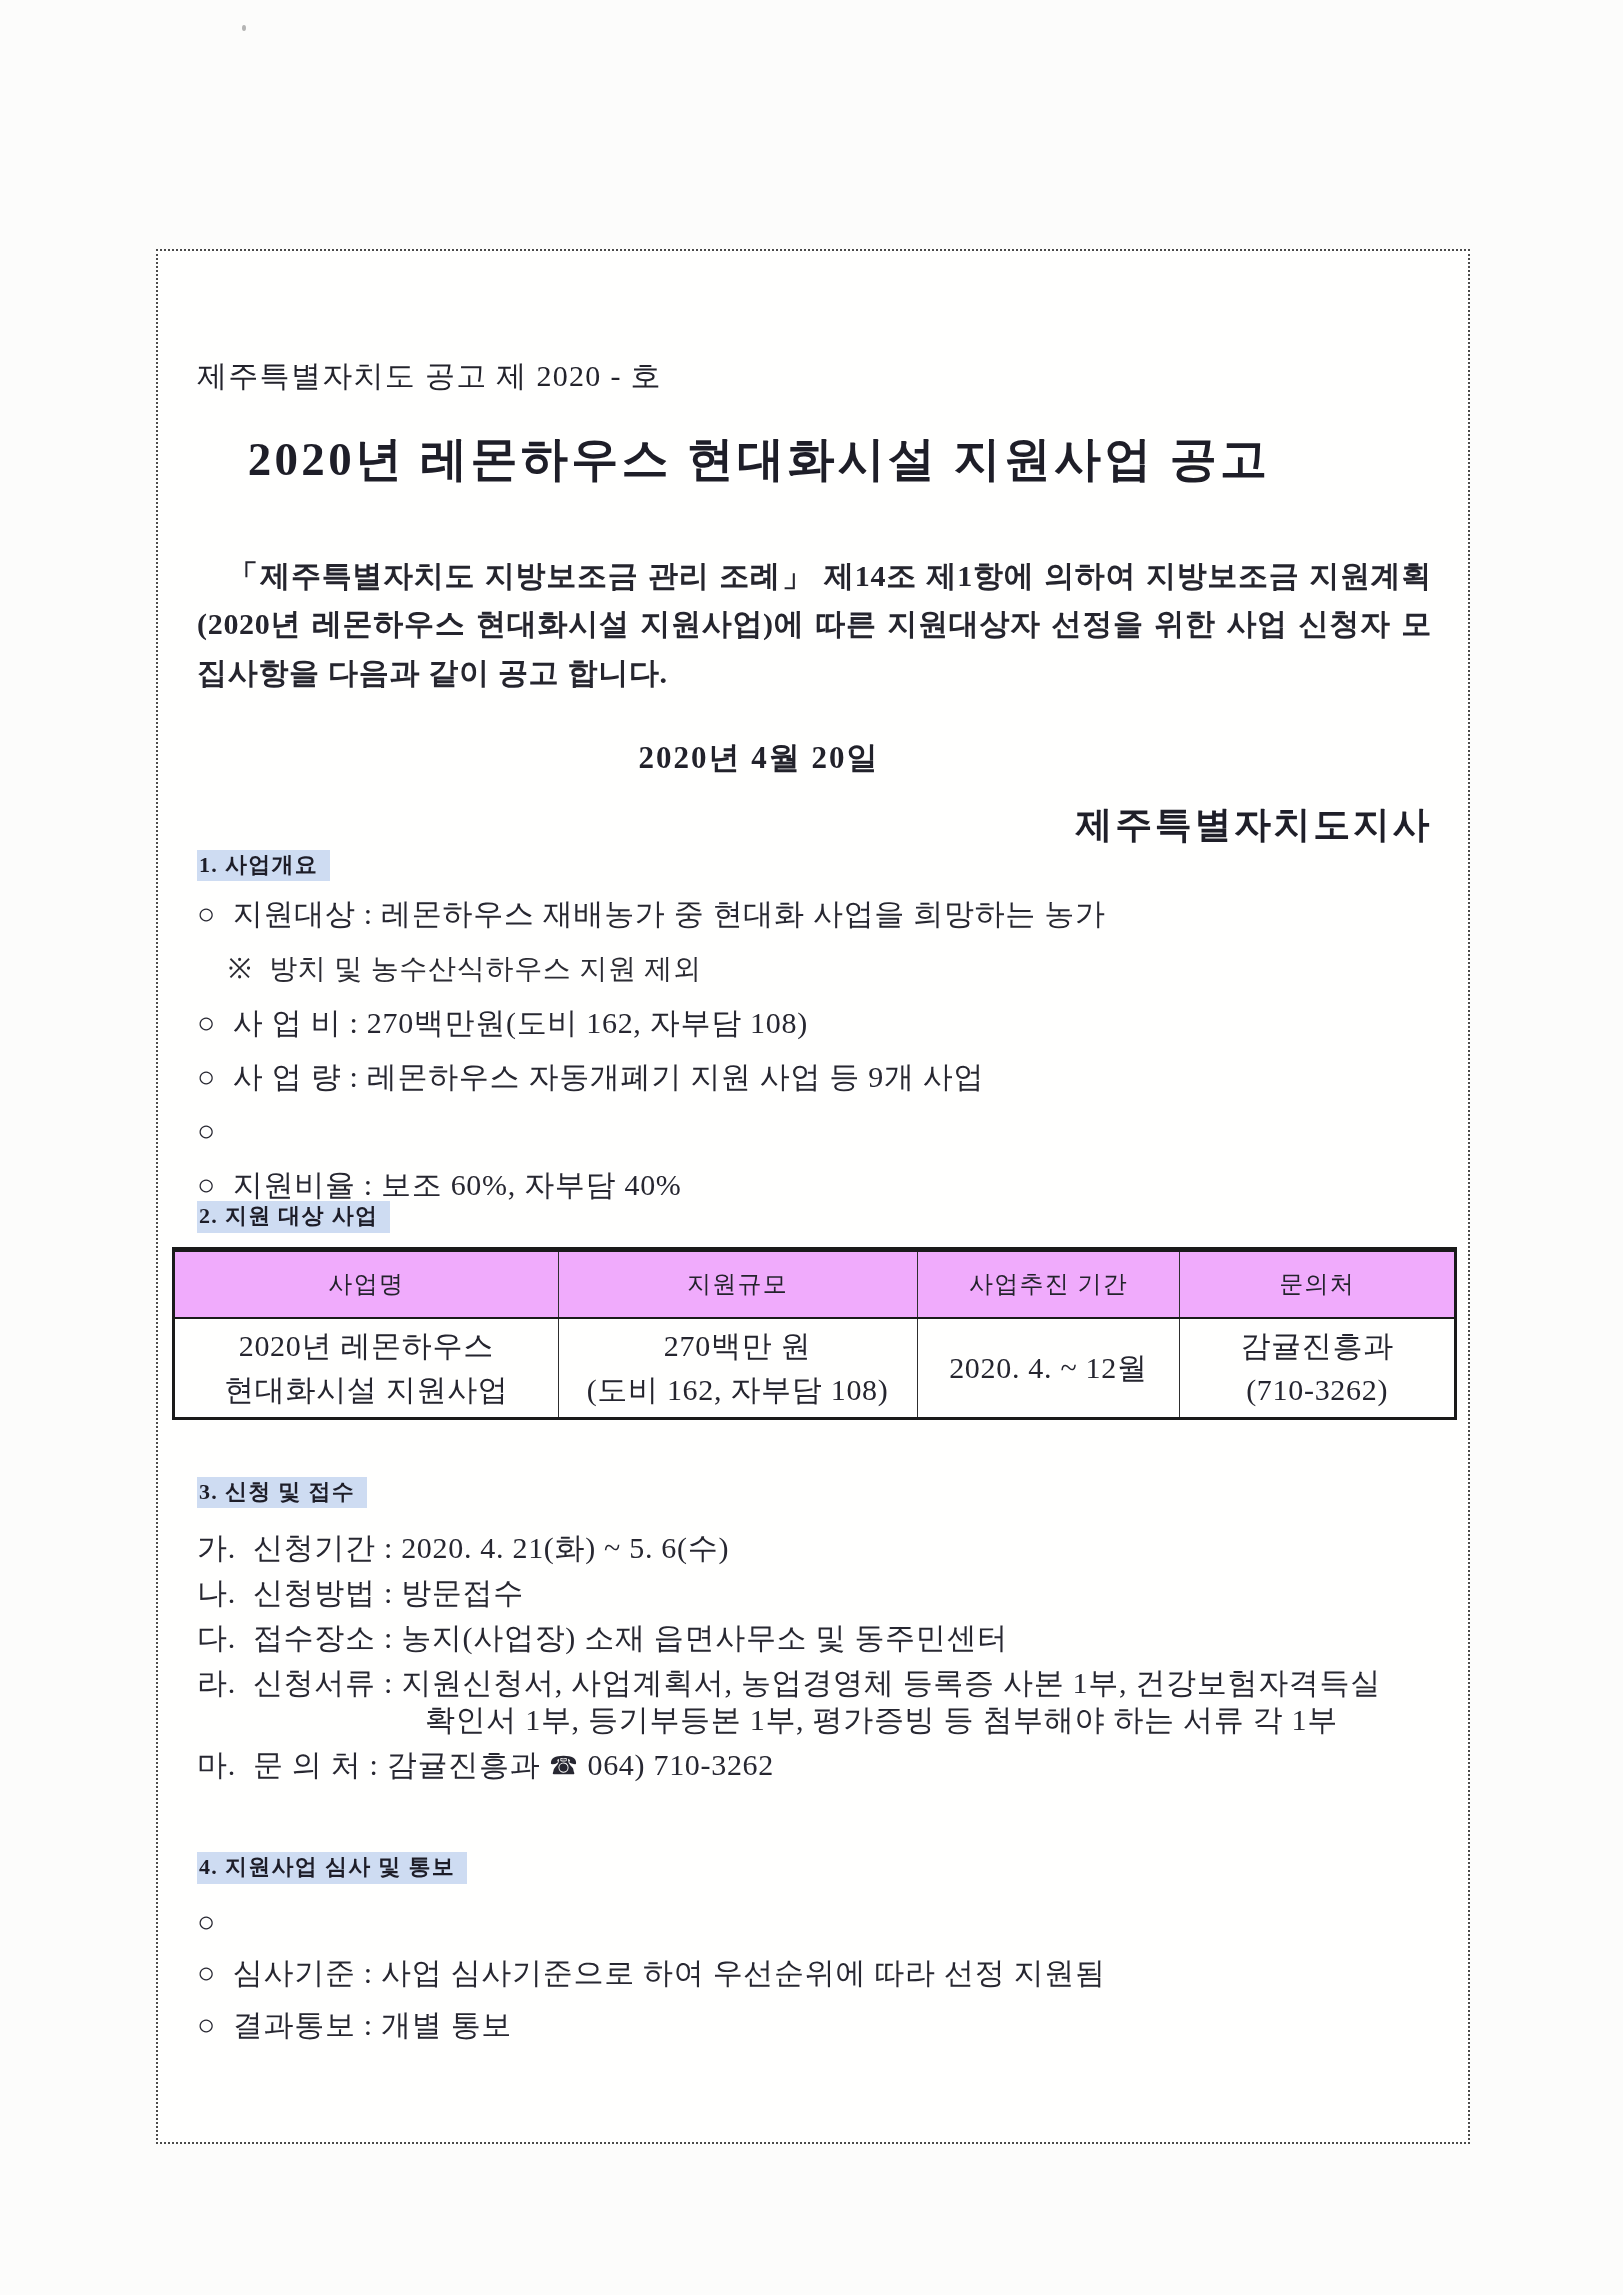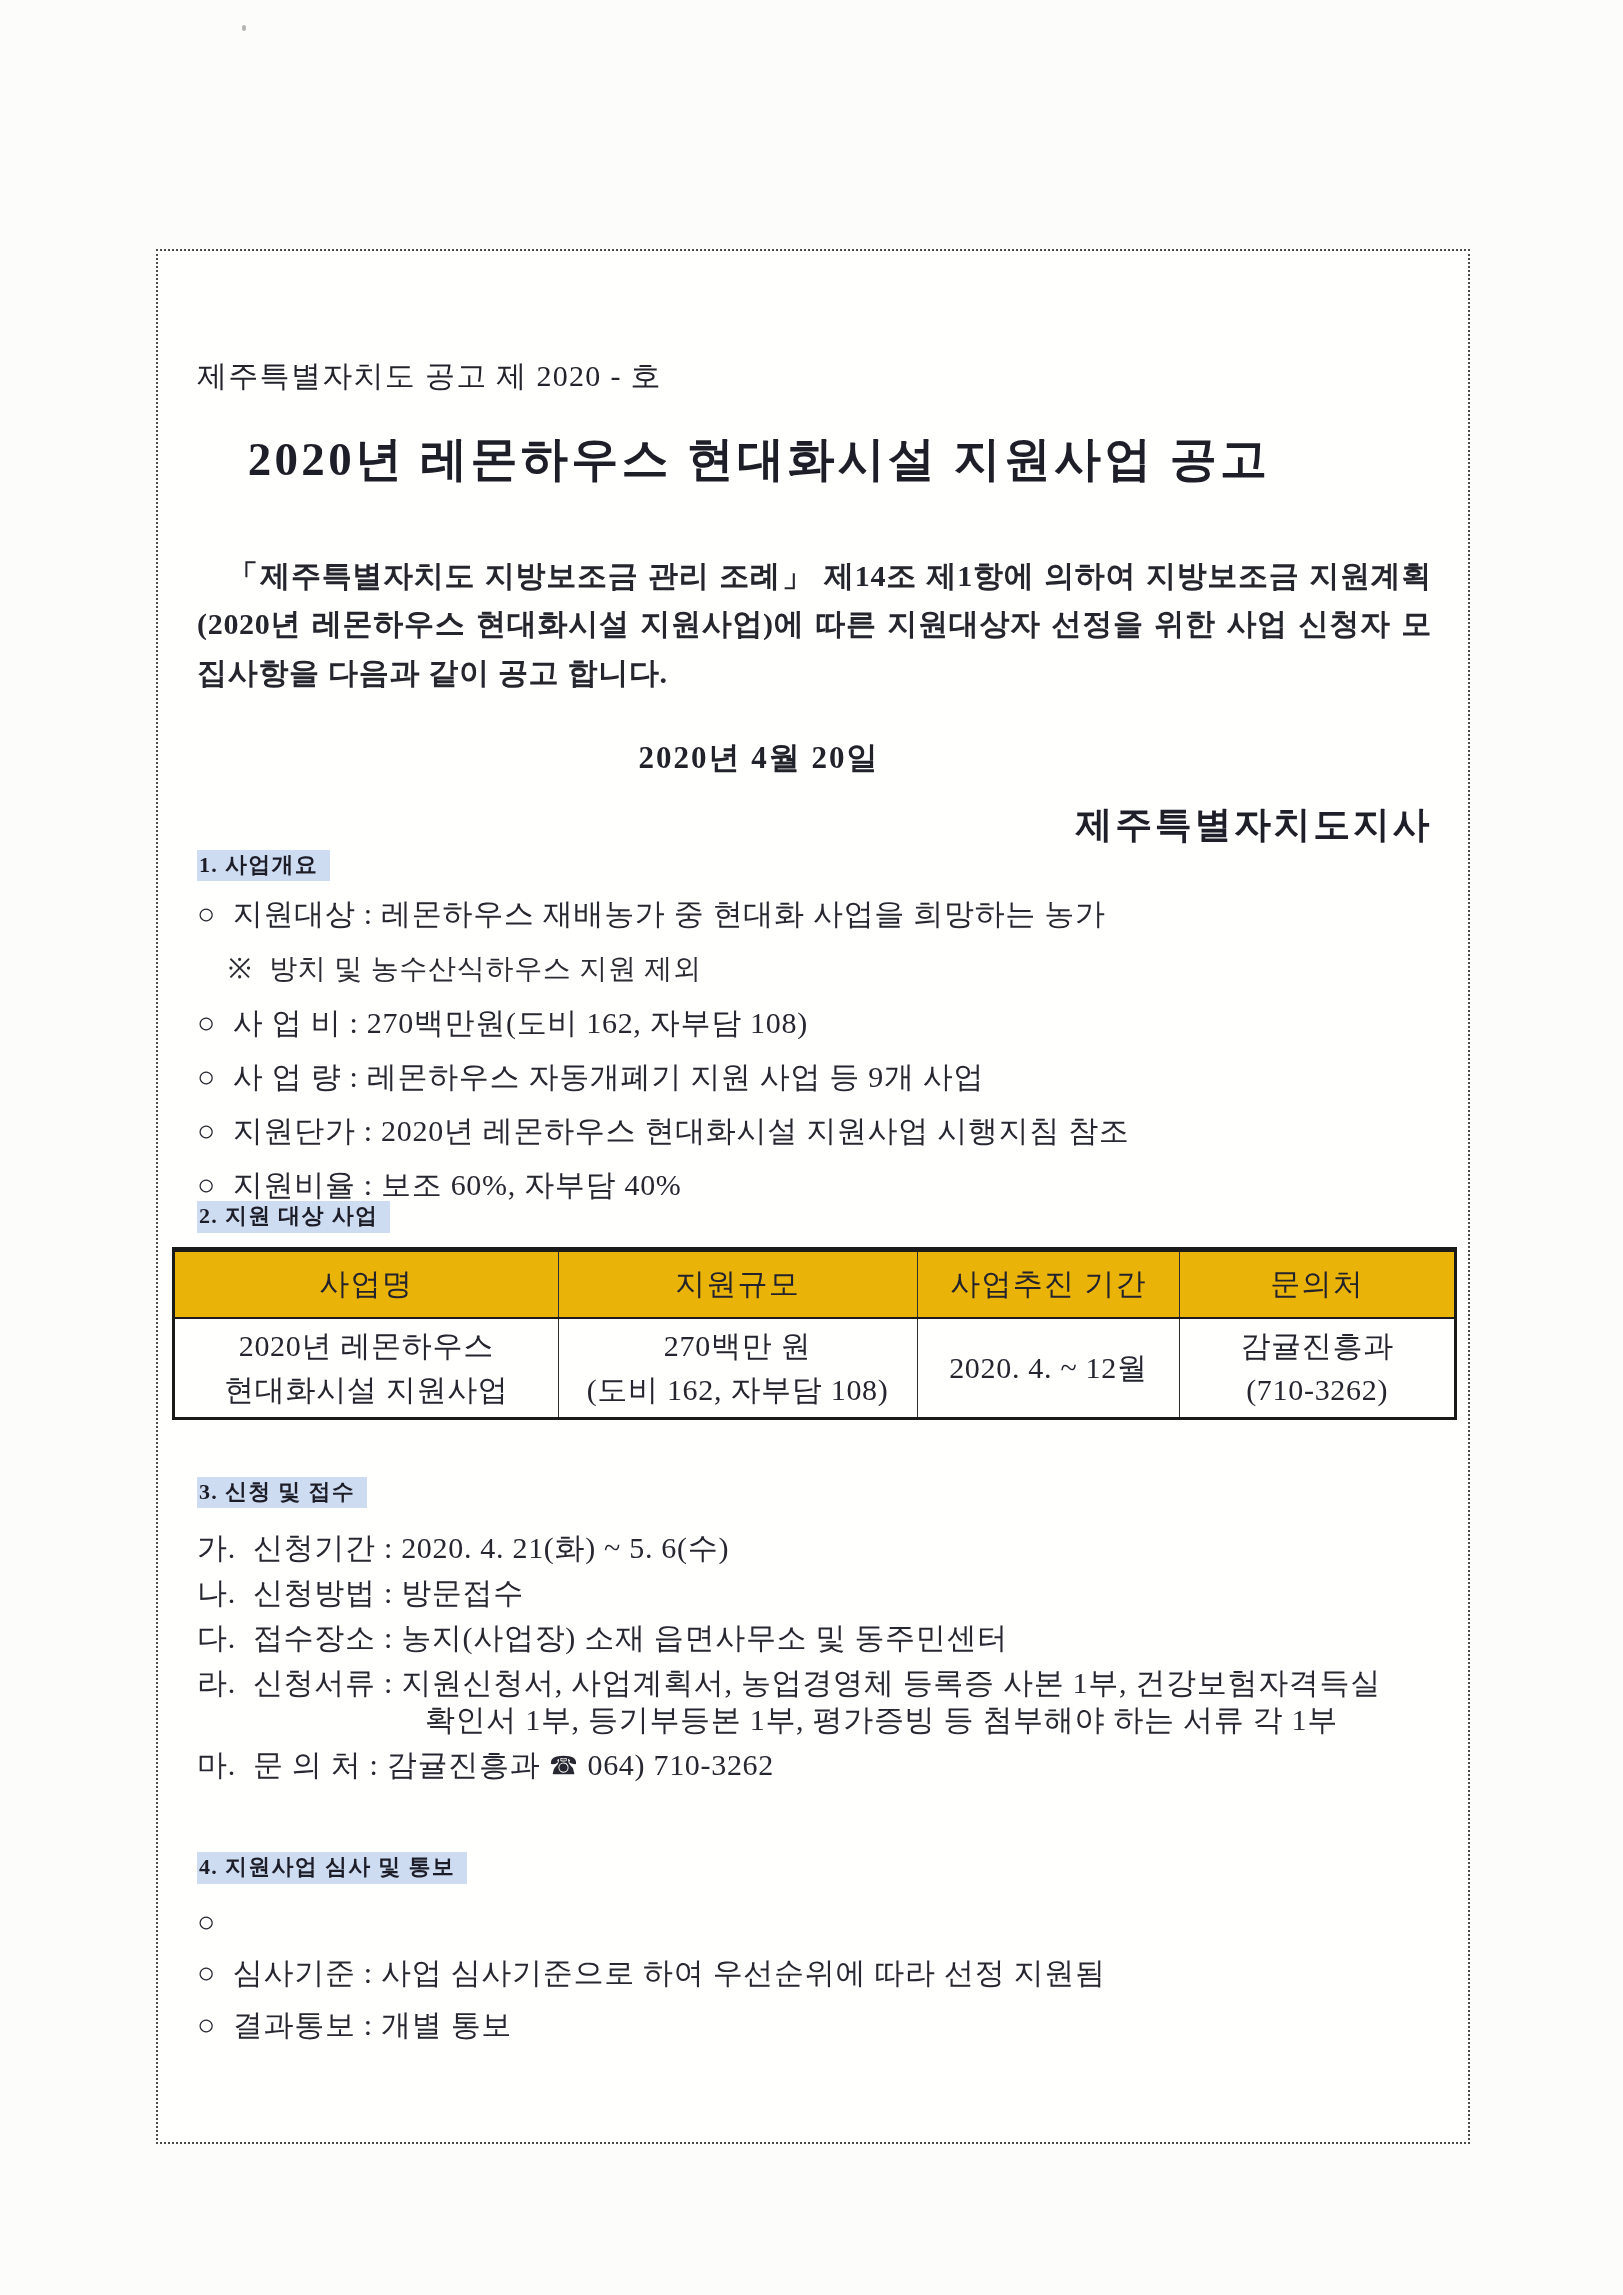--- a/index.html
+++ b/index.html
@@ -72,23 +72,23 @@
   .list-4 .li { margin-top: 14.4px; }
   .pre { white-space: pre-line; }
   .hang { padding-left: 172px; text-indent: -172px; }
 
   .tbl-wrap { margin: 17px -25px 0 -25px; }
   table.support {
     width: 100%; border-collapse: collapse; table-layout: fixed;
     border: 3.3px solid #1a1a1a; border-top-width: 5.2px;
   }
   table.support th {
-    background: #eab308;
+    background: #f0abfc;
     height: 63px;
-    font-size: 30px; font-weight: 500; color: #23232c; letter-spacing: 1.3px;
+    font-size: 24px; font-weight: 500; color: #23232c; letter-spacing: 1.3px;
     border: 1.3px solid #2e2e2e; border-bottom: 2.6px solid #1a1a1a; font-family: Liberation Serif, serif;
   }
   table.support td {
     height: 96px;
     font-size: 30px; color: #25252f; letter-spacing: 0.7px;
     text-align: center; vertical-align: middle;
     border: 1.3px solid #2e2e2e;
     white-space: pre-line; line-height: 1.45;
   }
 </style>
@@ -125,21 +125,20 @@
       <div class="li">
         <span class="mk">○</span>
         <span>사 업 비 : 270백만원(도비 162, 자부담 108)</span>
       </div>
       <div class="li">
         <span class="mk">○</span>
         <span>사 업 량 : 레몬하우스 자동개폐기 지원 사업 등 9개 사업</span>
       </div>
       <div class="li">
         <span class="mk">○</span>
-        <span>지원단가 : 2020년 레몬하우스 현대화시설 지원사업 시행지침 참조</span>
       </div>
       <div class="li">
         <span class="mk">○</span>
         <span>지원비율 : 보조 60%, 자부담 40%</span>
       </div>
     </div>
 
     <div class="sec-heading h-sec2">
       <span class="hl">2. 지원 대상 사업</span>
     </div>

